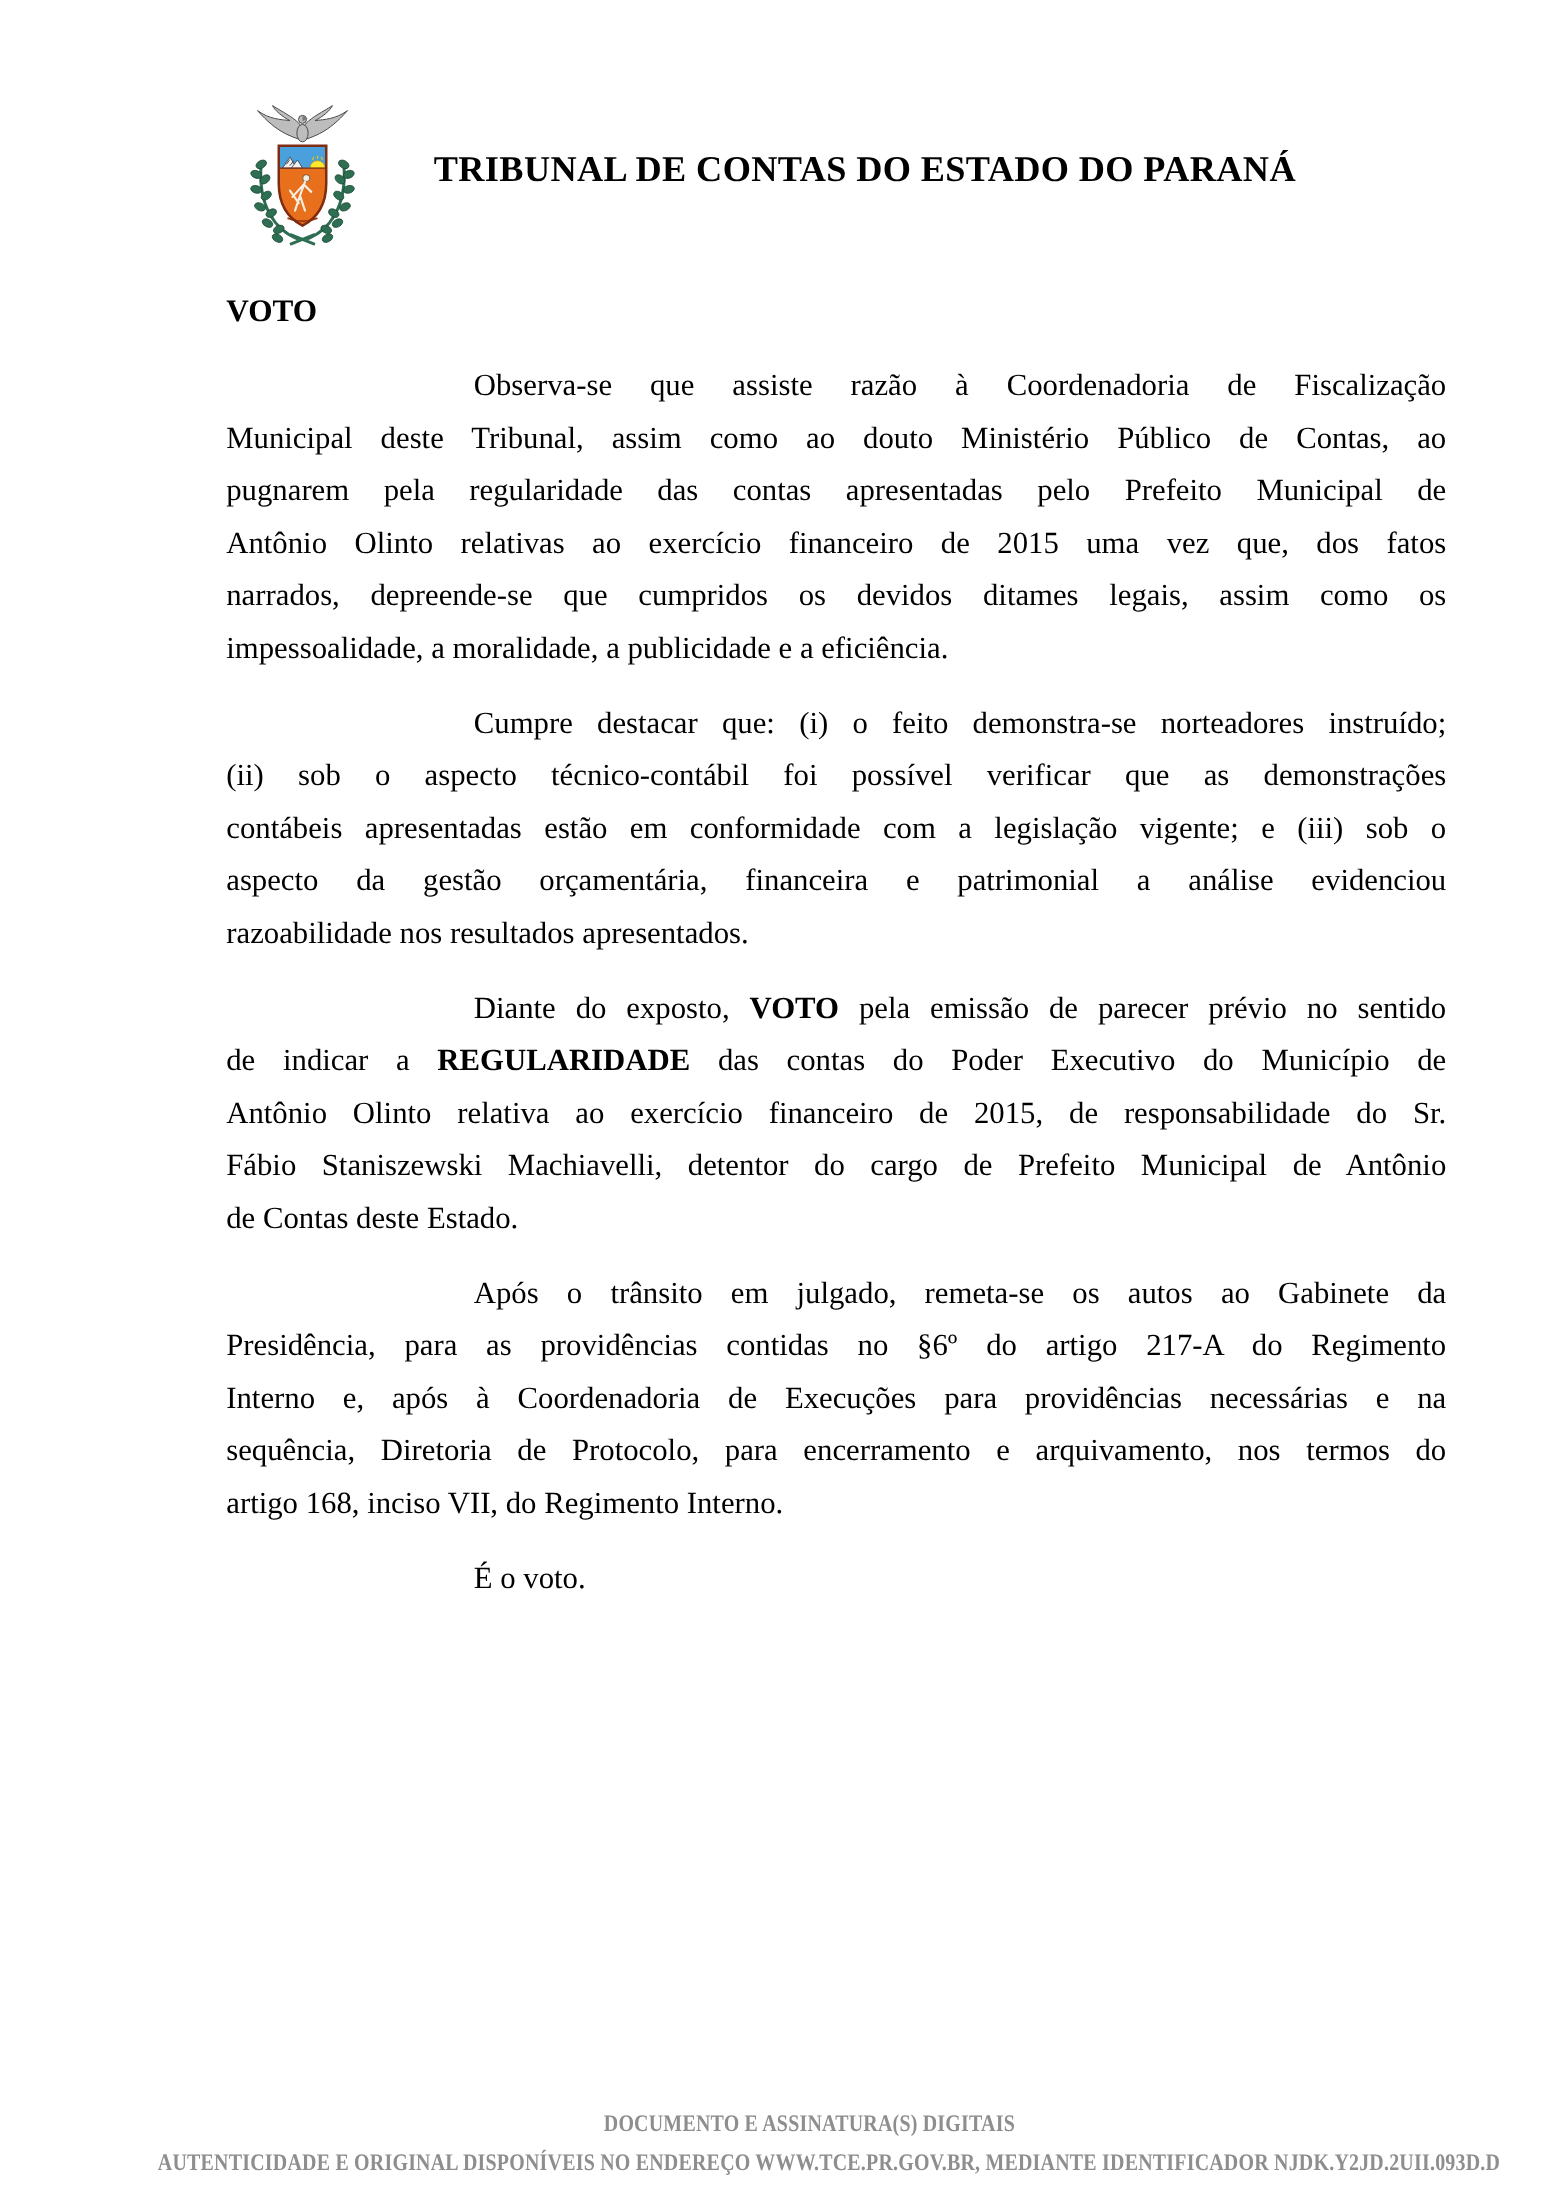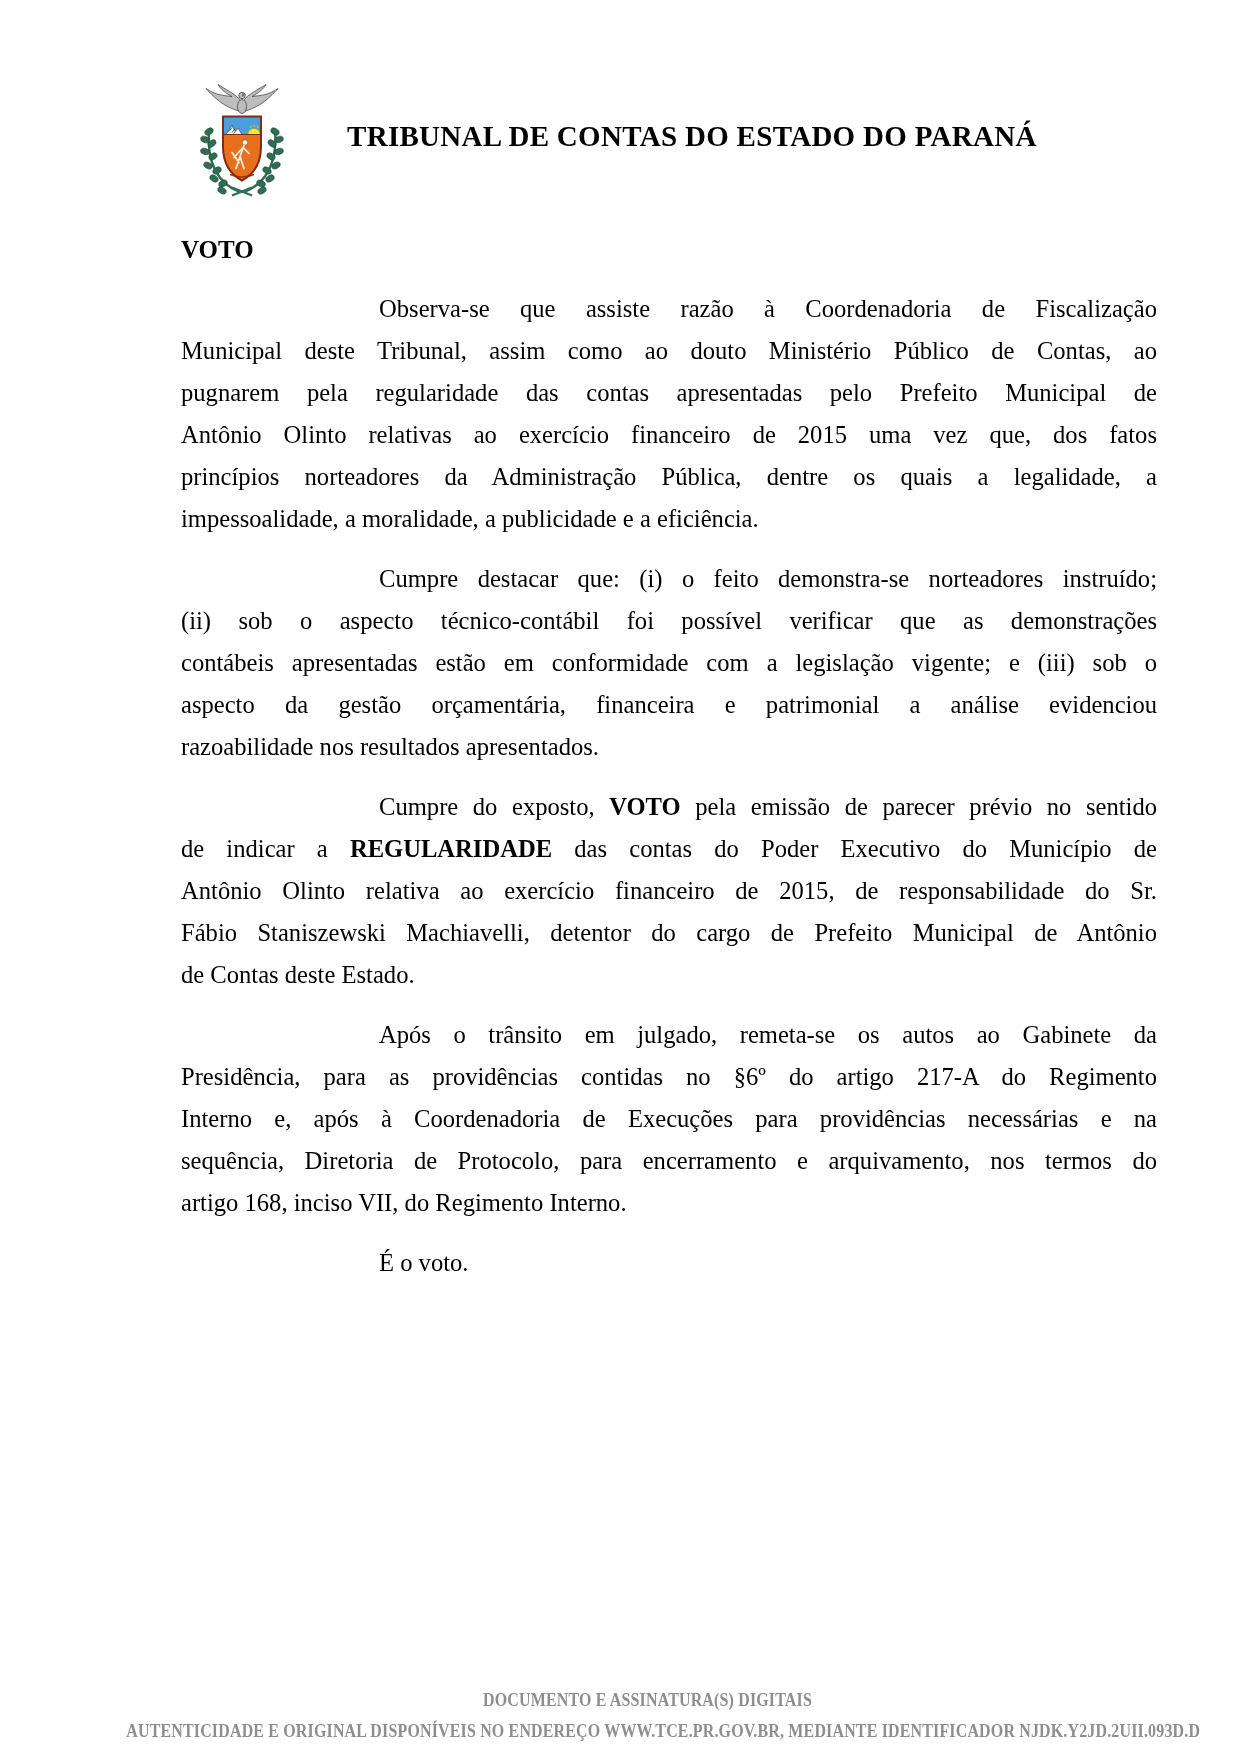--- a/index.html
+++ b/index.html
@@ -124,32 +124,32 @@
   </header>
 
   <main class="doc-body">
     <h2 class="voto-heading">VOTO</h2>
     <div id="paragraphs">
         <div class="para">
           <div class="line indent"><span>Observa-se que assiste razão à Coordenadoria de Fiscalização</span></div>
           <div class="line"><span>Municipal deste Tribunal, assim como ao douto Ministério Público de Contas, ao</span></div>
           <div class="line"><span>pugnarem pela regularidade das contas apresentadas pelo Prefeito Municipal de</span></div>
           <div class="line"><span>Antônio Olinto relativas ao exercício financeiro de 2015 uma vez que, dos fatos</span></div>
-          <div class="line"><span>princípios norteadores da Administração Pública, dentre os quais a legalidade, a</span></div>
+          <div class="line"><span>narrados, depreende-se que cumpridos os devidos ditames legais, assim como os</span></div>
           <div class="line last"><span>impessoalidade, a moralidade, a publicidade e a eficiência.</span></div>
         </div>
         <div class="para">
           <div class="line indent"><span>Cumpre destacar que: (i) o feito demonstra-se norteadores instruído;</span></div>
           <div class="line"><span>(ii) sob o aspecto técnico-contábil foi possível verificar que as demonstrações</span></div>
           <div class="line"><span>contábeis apresentadas estão em conformidade com a legislação vigente; e (iii) sob o</span></div>
           <div class="line"><span>aspecto da gestão orçamentária, financeira e patrimonial a análise evidenciou</span></div>
           <div class="line last"><span>razoabilidade nos resultados apresentados.</span></div>
         </div>
         <div class="para">
-          <div class="line indent"><span>Cumpre do exposto, </span><b>VOTO</b><span> pela emissão de parecer prévio no sentido</span></div>
+          <div class="line indent"><span>Diante do exposto, </span><b>VOTO</b><span> pela emissão de parecer prévio no sentido</span></div>
           <div class="line"><span>de indicar a </span><b>REGULARIDADE</b><span> das contas do Poder Executivo do Município de</span></div>
           <div class="line"><span>Antônio Olinto relativa ao exercício financeiro de 2015, de responsabilidade do Sr.</span></div>
           <div class="line"><span>Fábio Staniszewski Machiavelli, detentor do cargo de Prefeito Municipal de Antônio</span></div>
           <div class="line last"><span>de Contas deste Estado.</span></div>
         </div>
         <div class="para">
           <div class="line indent"><span>Após o trânsito em julgado, remeta-se os autos ao Gabinete da</span></div>
           <div class="line"><span>Presidência, para as providências contidas no §6º do artigo 217-A do Regimento</span></div>
           <div class="line"><span>Interno e, após à Coordenadoria de Execuções para providências necessárias e na</span></div>
           <div class="line"><span>sequência, Diretoria de Protocolo, para encerramento e arquivamento, nos termos do</span></div>

